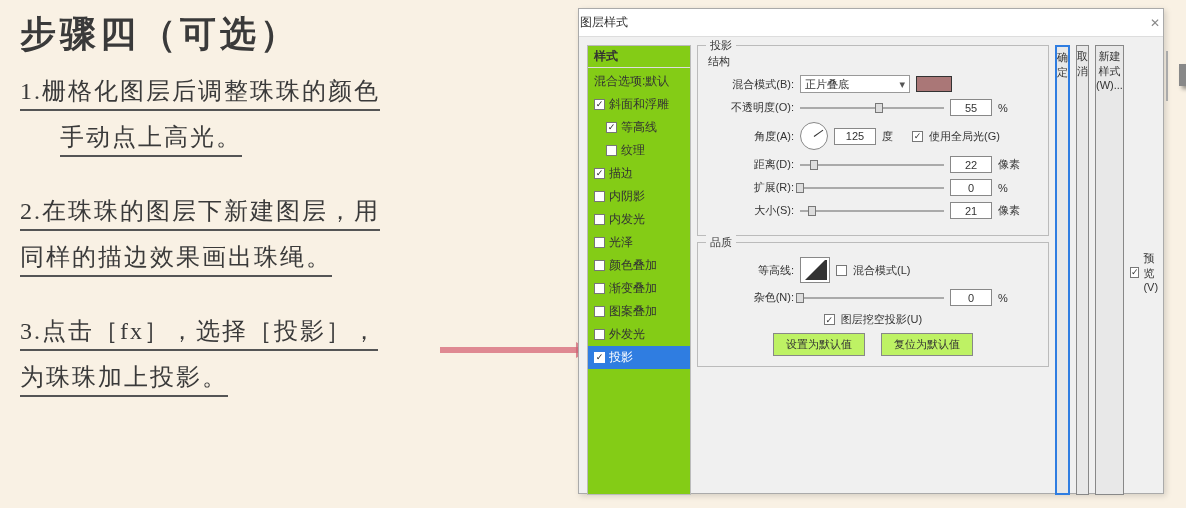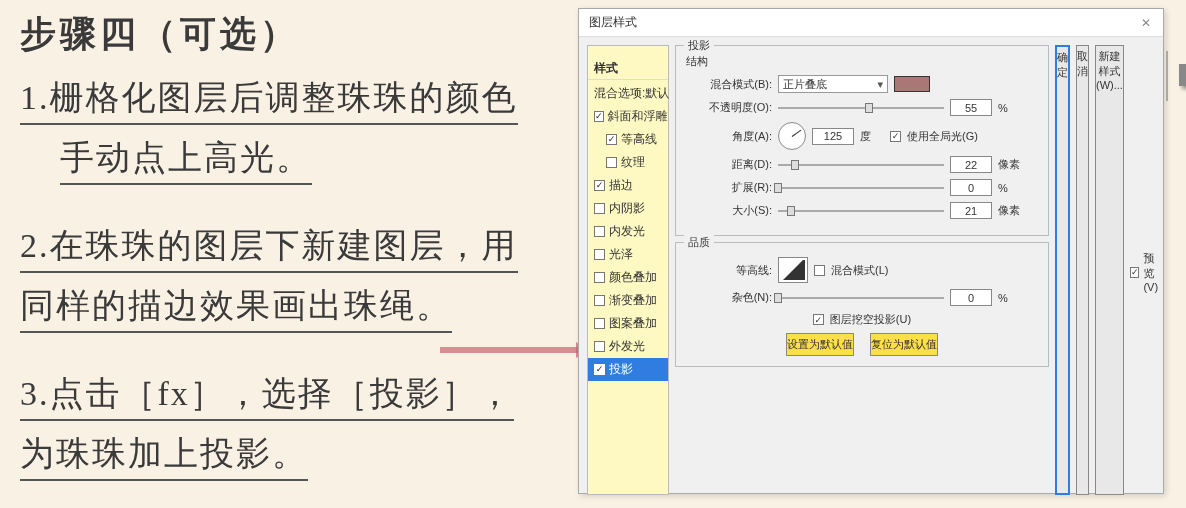--- a/index.html
+++ b/index.html
@@ -10,52 +10,52 @@
   position: relative;
   overflow: hidden;
 }
 .notes {
   position: absolute; left: 20px; top: 10px; width: 540px;
   color: #3a3a3a;
 }
 .handwriting { font-family: "KaiTi","STKaiti",cursive; }
 .title { font-size: 36px; letter-spacing: 4px; margin-bottom: 12px; font-weight: bold; }
 .line {
-  font-size: 34px; letter-spacing: 2px;
+  font-size: 24px; letter-spacing: 2px;
   border-bottom: 2px solid #555;
   padding: 4px 0 2px 0; margin-bottom: 6px;
   display: inline-block;
 }
 .block { margin-bottom: 28px; }
 .line2 { margin-left: 40px; }
 
 .dialog {
   position: absolute; left: 578px; top: 8px;
   width: 586px; height: 486px;
   background: #f0f0f0;
   border: 1px solid #aaa;
   box-shadow: 2px 2px 6px rgba(0,0,0,0.15);
   font-size: 12px; color: #333;
 }
 .titlebar {
   height: 28px; background: #fff;
-  display: flex; align-items: center; padding: 0 10px;
+  display: flex; align-items: center; padding: 0 1px;
   border-bottom: 1px solid #ddd;
   justify-content: space-between;
 }
 .titlebar .close {
   width: 14px; height: 14px; display: flex; align-items: center; justify-content: center;
   color: #888; cursor: pointer;
 }
 .body { padding: 8px; display: flex; gap: 6px; }
 
 .left-col {
-  width: 82px;
-  border: 1px solid #bbb; background: #fef9c3;
-  padding: 12px 0;
+  width: 104px;
+  border: 1px solid #bbb; background: #84cc16;
+  padding: 0 0;
   height: 450px;
 }
 .left-col .hdr {
   padding: 2px 6px; font-weight: bold;
   border-bottom: 1px solid #ddd; margin-bottom: 2px;
 }
 .left-col .item, .left-col .sub {
   padding: 3px 6px; display: flex; align-items: center; gap: 4px;
   white-space: nowrap;
 }
@@ -114,21 +114,21 @@
 }
 .cbx.checked::after { content: "✓"; }
 .contour {
   width: 30px; height: 26px; border: 1px solid #888; background: #fff; position: relative;
 }
 .contour::before {
   content: ""; position: absolute; left: 2px; bottom: 2px; right: 2px; top: 2px;
   background: linear-gradient(135deg, #fff 48%, #333 52%);
 }
 .btn {
-  border: 1px solid #888; background: #fde047; padding: 3px 0; font-size: 11px;
+  border: 1px solid #888; background: #bef264; padding: 3px 12px; font-size: 11px;
   cursor: pointer;
 }
 .mid-bottom { display: flex; gap: 16px; justify-content: center; margin-top: 6px; }
 
 .right-col {
   width: 100px; display: flex; flex-direction: row; gap: 6px; align-items: stretch;
 }
 .right-col .rbtn {
   border: 1px solid #888; background: #e8e8e8; padding: 3px 0; text-align: center;
   font-size: 11px; cursor: pointer;

